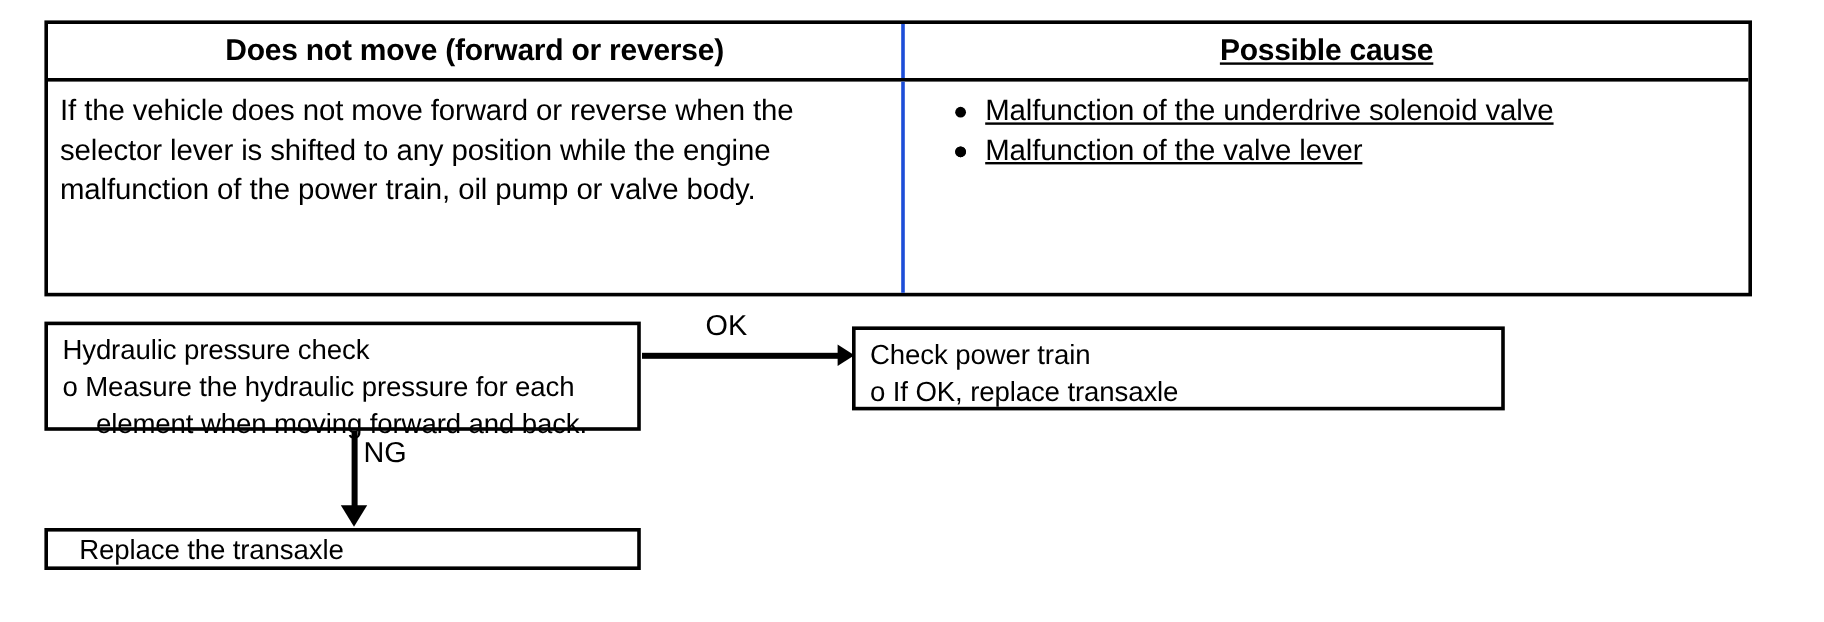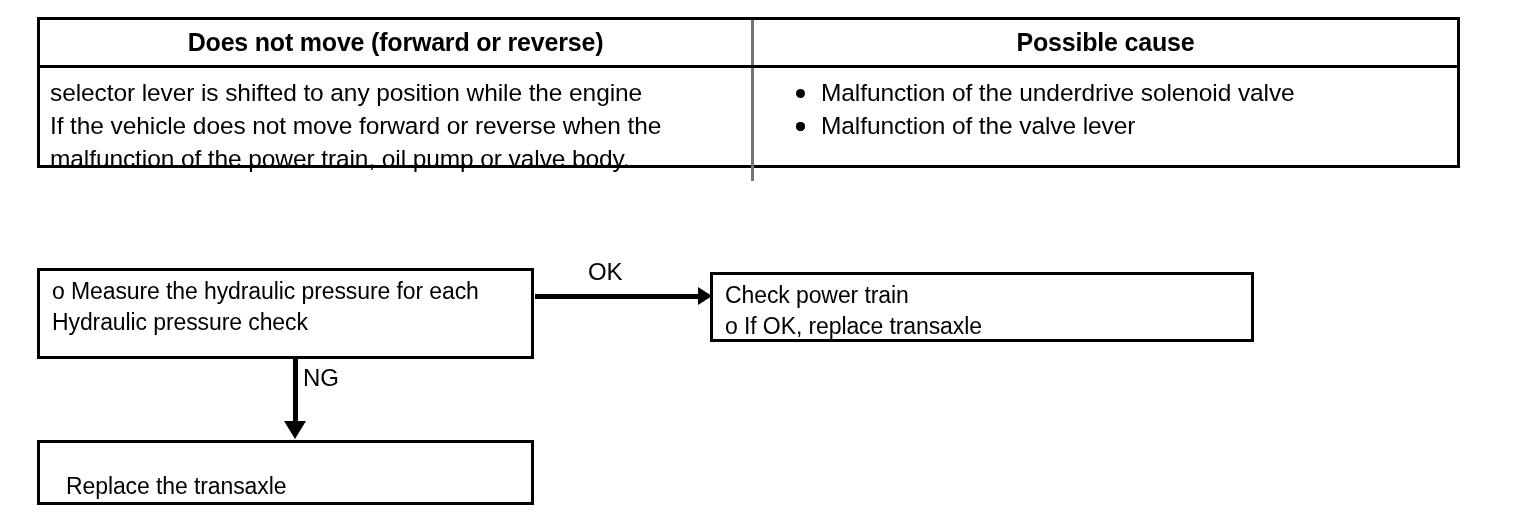--- a/index.html
+++ b/index.html
@@ -15,21 +15,21 @@
     color: #000000;
     overflow: hidden;
   }
 
   
   .symptom-table {
     position: absolute;
     left: 37px;
     top: 17px;
     width: 1423px;
-    height: 151px;
+    height: 230px;
     border: 3px solid #000;
     box-sizing: border-box;
     display: flex;
     flex-direction: column;
   }
   .table-header-row {
     display: flex;
     height: 45px;
     border-bottom: 3px solid #000;
     flex: 0 0 auto;
@@ -39,21 +39,22 @@
     flex: 1 1 auto;
   }
   .col-left {
     width: 711px;
     flex: 0 0 711px;
     box-sizing: border-box;
   }
   .col-right {
     flex: 1 1 auto;
     box-sizing: border-box;
-    border-left: 3px solid #737373;
+    border-left: 3px solid #1d4ed8;
+    text-decoration: underline;
   }
   .header-cell {
     display: flex;
     align-items: center;
     justify-content: center;
     font-size: 25px;
     font-weight: bold;
     letter-spacing: -0.2px;
   }
   .cell-body {
@@ -106,24 +107,24 @@
     left: 710px;
     top: 272px;
     width: 544px;
     height: 70px;
     padding: 5px 0 0 12px;
   }
   #box-replace {
     left: 37px;
     top: 440px;
     width: 497px;
-    height: 65px;
+    height: 35px;
     padding: 0 0 0 26px;
     display: flex;
-    align-items: flex-end;
+    align-items: flex-start;
   }
   .flow-line {
     font-size: 23px;
     line-height: 31px;
     white-space: nowrap;
     letter-spacing: -0.1px;
   }
   .flow-line.indent-sub {
     padding-left: 28px;
   }
@@ -186,22 +187,22 @@
 
 <div class="symptom-table">
 
   <div class="table-header-row">
     <div class="col-left header-cell">Does not move (forward or reverse)</div>
     <div class="col-right header-cell">Possible cause</div>
   </div>
 
   <div class="table-body-row">
     <div class="col-left cell-body">
+      <div class="desc-line">If the vehicle does not move forward or reverse when the</div>
       <div class="desc-line">selector lever is shifted to any position while the engine</div>
-      <div class="desc-line">If the vehicle does not move forward or reverse when the</div>
       <div class="desc-line">malfunction of the power train, oil pump or valve body.</div>
     </div>
 
     <div class="col-right cell-body">
       <ul class="cause-list">
         <li>
           <span class="bullet-dot"></span>
           <span>Malfunction of the underdrive solenoid valve</span>
         </li>
         <li>
@@ -210,22 +211,23 @@
         <li>
           <span class="bullet-dot"></span>
           <span>Malfunction of the valve lever</span>
         </li>
       </ul>
     </div>
   </div>
 </div>
 
 <div class="flow-box" id="box-hydraulic">
+  <div class="flow-line">Hydraulic pressure check</div>
   <div class="flow-line">o Measure the hydraulic pressure for each</div>
-  <div class="flow-line">Hydraulic pressure check</div>
+  <div class="flow-line indent-sub">element when moving forward and back.</div>
 </div>
 
 <div class="flow-box" id="box-powertrain">
   <div class="flow-line">Check power train</div>
   <div class="flow-line">o If OK, replace transaxle</div>
 </div>
 
 <div class="flow-box" id="box-replace">
   <div class="flow-line">Replace the transaxle</div>
 </div>

